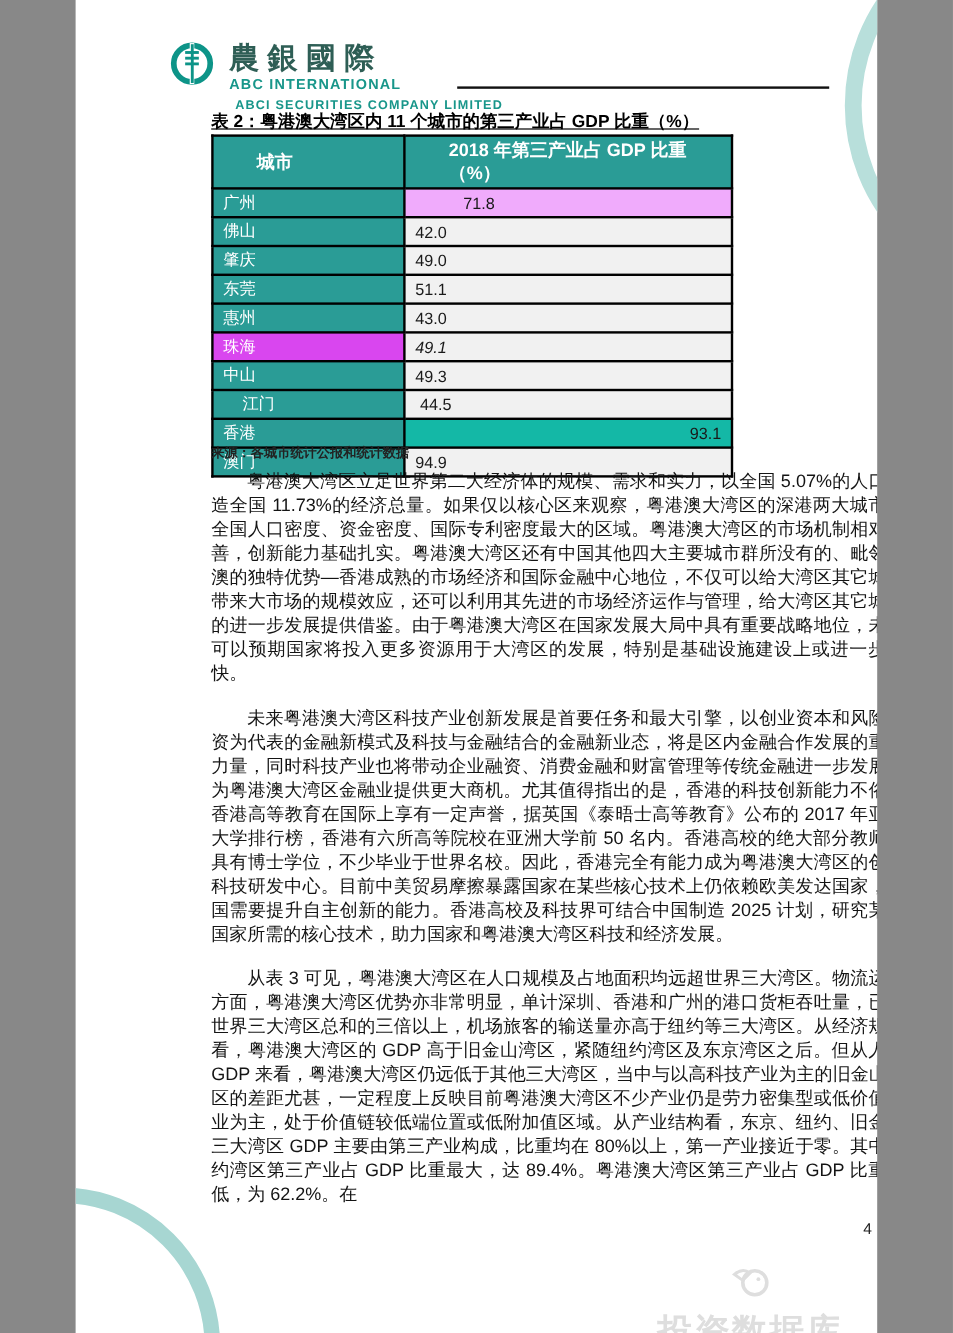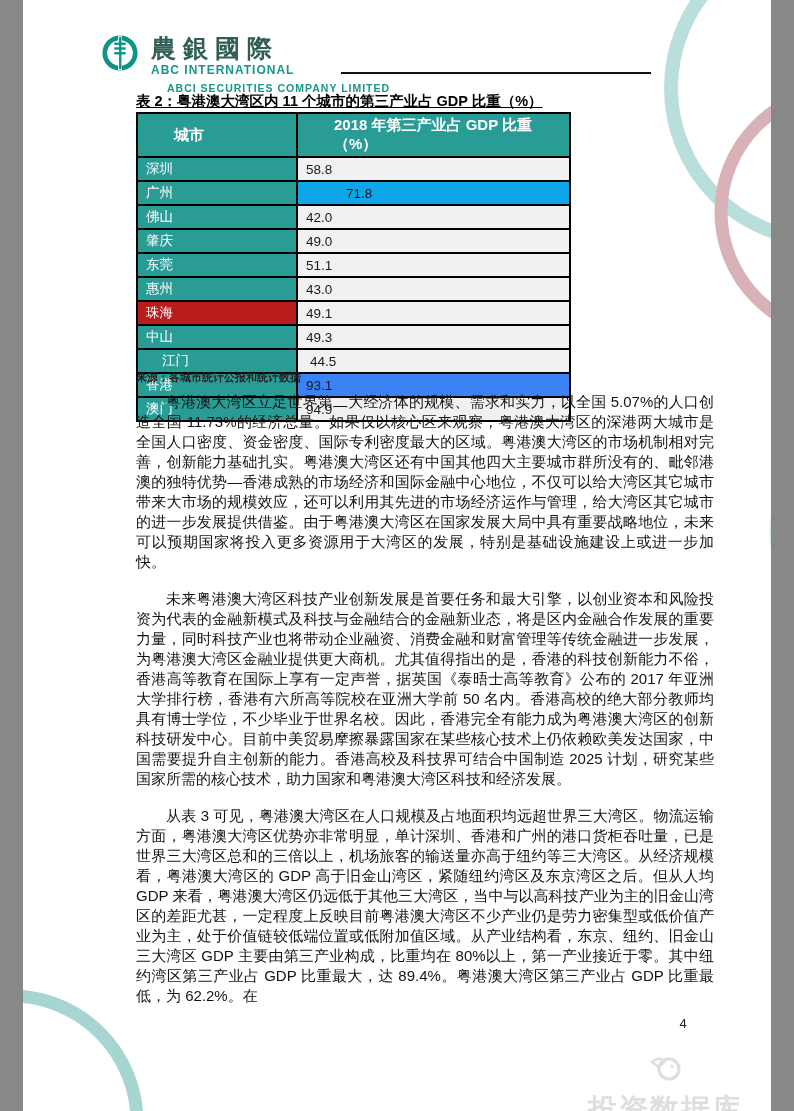--- a/index.html
+++ b/index.html
@@ -1,32 +1,32 @@
 <!DOCTYPE html>
 <html><head>
 <meta charset="utf-8">
 <style>
   html,body{margin:0;padding:0;background:#888;}
   .page{
-    position:relative;width:748px;height:1111px;margin:0 auto;
+    position:relative;width:668px;height:1111px;margin:0 auto;
     background:#ffffff;overflow:hidden;
     font-family:"Liberation Sans","DejaVu Sans",sans-serif;
     color:#1a1a1a;
   }
   
   .deco{position:absolute;left:0;top:0;width:794px;height:1111px;pointer-events:none;}
 
   
   .hdr{position:absolute;left:78px;top:30px;width:640px;height:70px;}
   .logo{position:absolute;left:0;top:4px;width:38px;height:38px;}
   .brand-cn{position:absolute;left:50px;top:2px;font-size:25px;font-weight:bold;
     letter-spacing:7px;color:#2e5e55;}
   .brand-en{position:absolute;left:50px;top:33px;font-size:12px;font-weight:bold;
     letter-spacing:1px;color:#18968a;}
-  .brand-sub{position:absolute;left:66px;top:52px;font-size:10.5px;font-weight:bold;
+  .brand-sub{position:absolute;left:55px;top:52px;font-size:10.5px;font-weight:bold;
     letter-spacing:1px;color:#18968a;text-align:right;}
   .hdr-rule{position:absolute;left:240px;top:42px;width:310px;height:2px;background:#111;}
 
   
   .tbl-title{position:absolute;left:113px;top:92px;width:560px;
     font-size:14.5px;font-weight:bold;color:#000;text-decoration:underline;}
   table.gdp{position:absolute;left:113px;top:112px;width:433px;
     border-collapse:collapse;table-layout:fixed;}
   table.gdp th,table.gdp td{border:2px solid #000;padding:2px 8px;text-align:left;}
   table.gdp th{height:30px;font-size:15px;font-weight:bold;color:#fff;padding-left:36px;}
@@ -81,58 +81,54 @@
         <col class="c2">
       </colgroup>
     <thead>
       <tr>
         <th style="background: rgb(42, 156, 150);">城市</th>
         <th style="background: rgb(42, 156, 150);">2018 年第三产业占 GDP 比重（%）</th>
       </tr>
     </thead>
     <tbody>
         <tr>
-          <td class="city" style="background: rgb(42, 156, 150);">深圳</td>
-          <td style="background: rgb(241, 241, 241);">58.8</td>
-        </tr>
-        <tr>
           <td class="city" style="background: rgb(42, 156, 150);">广州</td>
-          <td style="background: #0ea5e9; padding-left: 48px;">71.8</td>
+          <td style="background: #f0abfc; padding-left: 48px;">71.8</td>
         </tr>
         <tr>
           <td class="city" style="background: rgb(42, 156, 150);">佛山</td>
           <td style="background: rgb(241, 241, 241);">42.0</td>
         </tr>
         <tr>
           <td class="city" style="background: rgb(42, 156, 150);">肇庆</td>
           <td style="background: rgb(241, 241, 241);">49.0</td>
         </tr>
         <tr>
           <td class="city" style="background: rgb(42, 156, 150);">东莞</td>
           <td style="background: rgb(241, 241, 241);">51.1</td>
         </tr>
         <tr>
           <td class="city" style="background: rgb(42, 156, 150);">惠州</td>
           <td style="background: rgb(241, 241, 241);">43.0</td>
         </tr>
         <tr>
-          <td class="city" style="background: #b91c1c;">珠海</td>
-          <td style="background: rgb(241, 241, 241);">49.1</td>
+          <td class="city" style="background: #d946ef;">珠海</td>
+          <td style="background: rgb(241, 241, 241); font-style: italic;">49.1</td>
         </tr>
         <tr>
           <td class="city" style="background: rgb(42, 156, 150);">中山</td>
           <td style="background: rgb(241, 241, 241);">49.3</td>
         </tr>
         <tr>
           <td class="city" style="background: rgb(42, 156, 150); padding-left: 24px;">江门</td>
           <td style="background: rgb(241, 241, 241); padding-left: 12px;">44.5</td>
         </tr>
         <tr>
           <td class="city" style="background: rgb(42, 156, 150);">香港</td>
-          <td style="background: #3b82f6;">93.1</td>
+          <td style="background: #14b8a6; text-align: right;">93.1</td>
         </tr>
         <tr>
           <td class="city" style="background: rgb(42, 156, 150);">澳门</td>
           <td style="background: rgb(241, 241, 241);">94.9</td>
         </tr>
       </tbody>
   </table>
   <div class="src">来源：各城市统计公报和统计数据</div>
 
   <div class="body-text">

